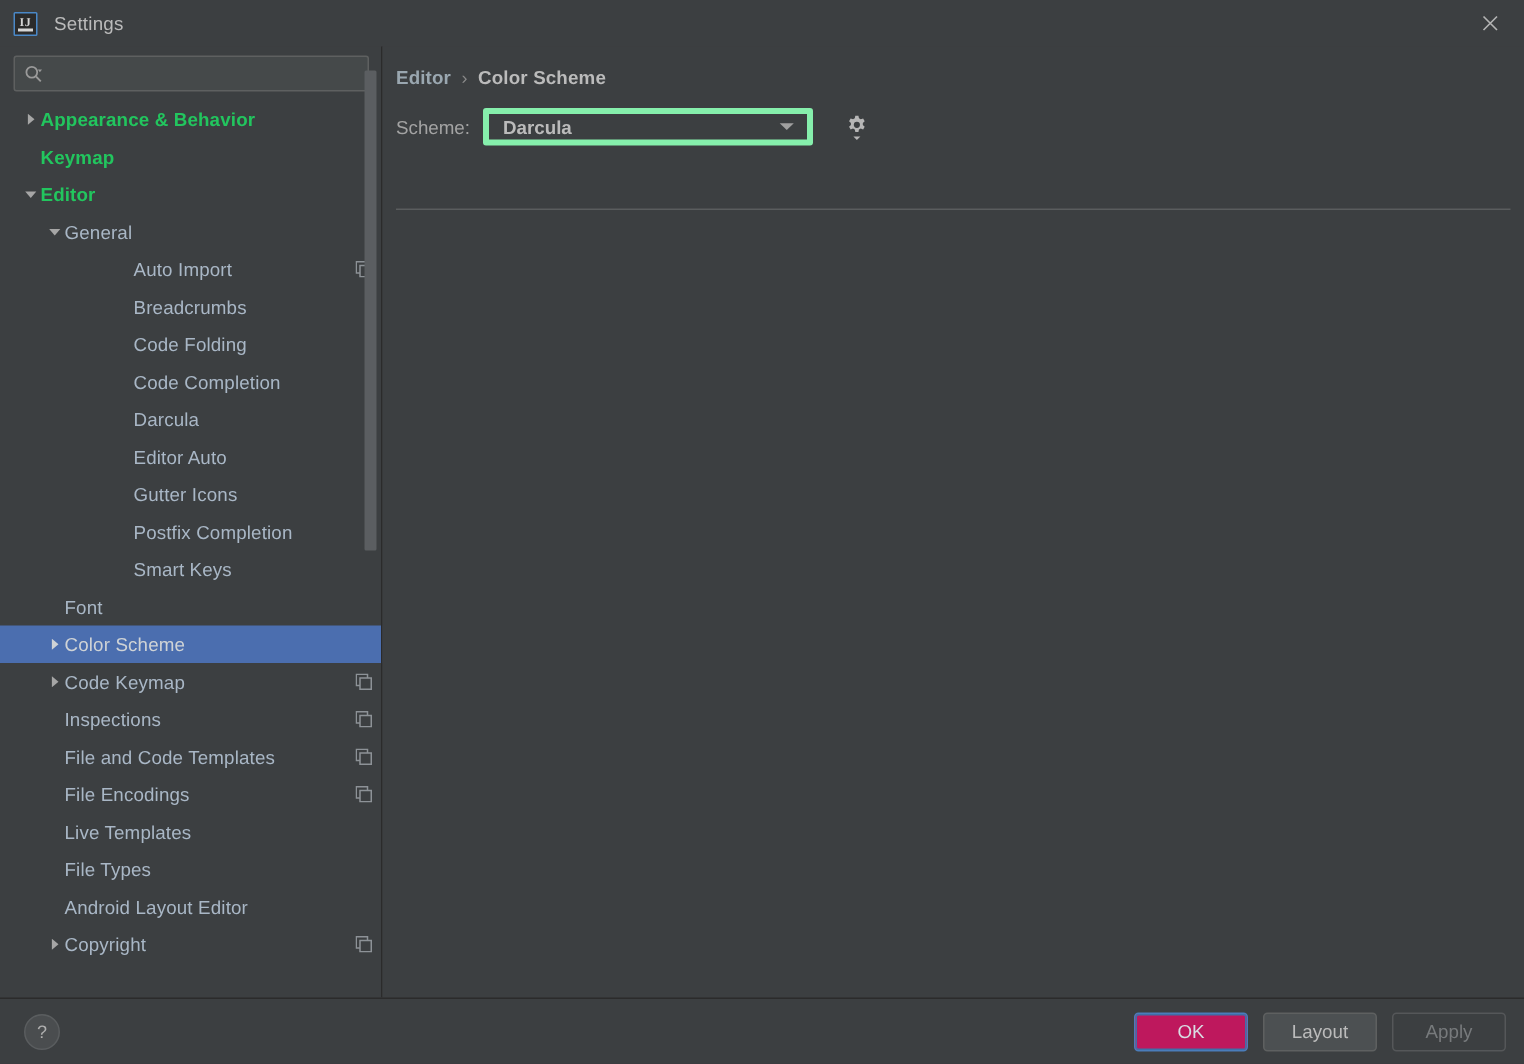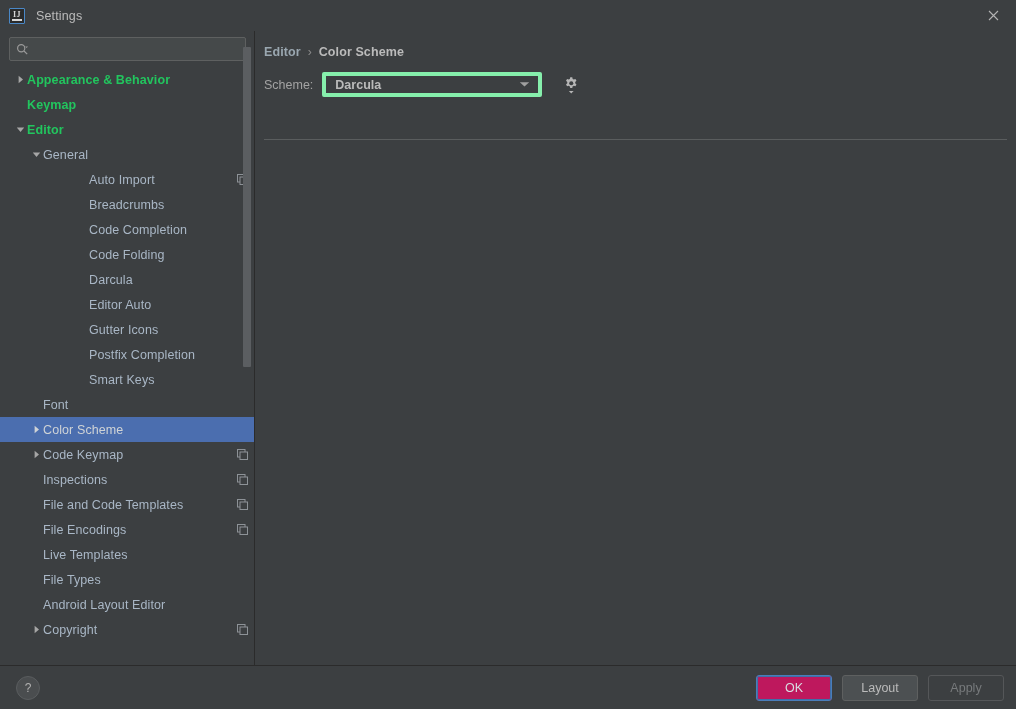--- a/index.html
+++ b/index.html
@@ -412,25 +412,25 @@
                 <rect x="3" y="3" width="7.5" height="7.5" fill="#3c3f41" stroke="#8d9297" stroke-width="1"></rect>
               </svg>
             </span>
           </div>
           <div class="tree-row ind2 lvl2">
             <span class="twisty empty"></span>
             <span class="tree-label">Breadcrumbs</span>
           </div>
           <div class="tree-row ind2 lvl2">
             <span class="twisty empty"></span>
+            <span class="tree-label">Code Folding</span>
+          </div>
+          <div class="tree-row ind2 lvl2">
+            <span class="twisty empty"></span>
             <span class="tree-label">Code Completion</span>
-          </div>
-          <div class="tree-row ind2 lvl2">
-            <span class="twisty empty"></span>
-            <span class="tree-label">Code Folding</span>
           </div>
           <div class="tree-row ind2 lvl2">
             <span class="twisty empty"></span>
             <span class="tree-label">Darcula</span>
           </div>
           <div class="tree-row ind2 lvl2">
             <span class="twisty empty"></span>
             <span class="tree-label">Editor Auto</span>
           </div>
           <div class="tree-row ind2 lvl2">

